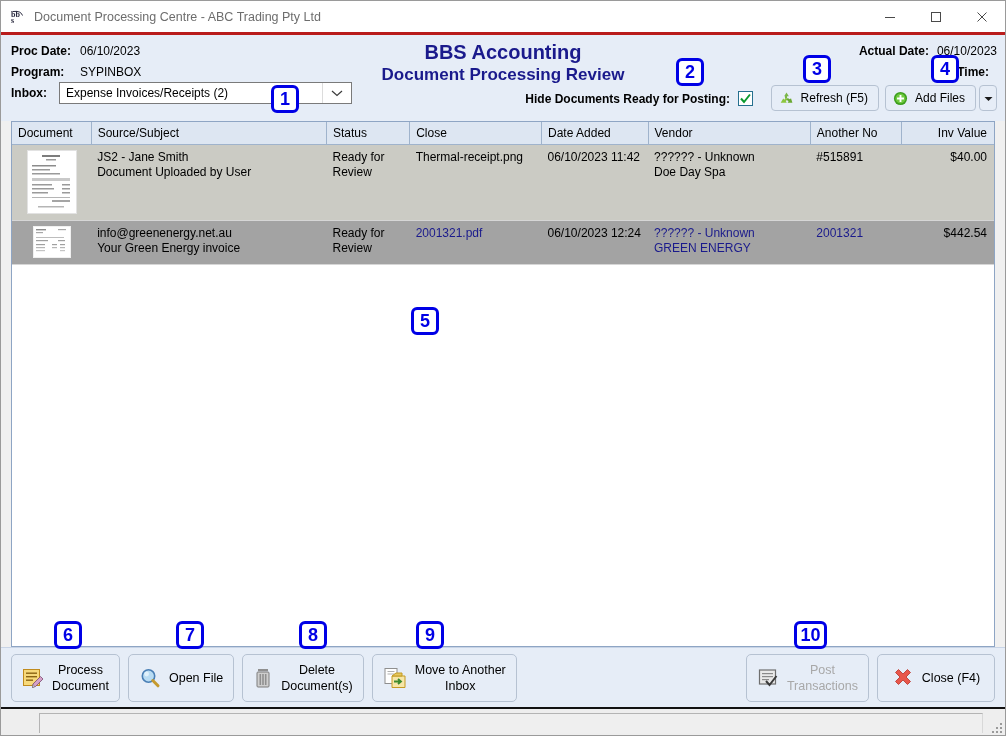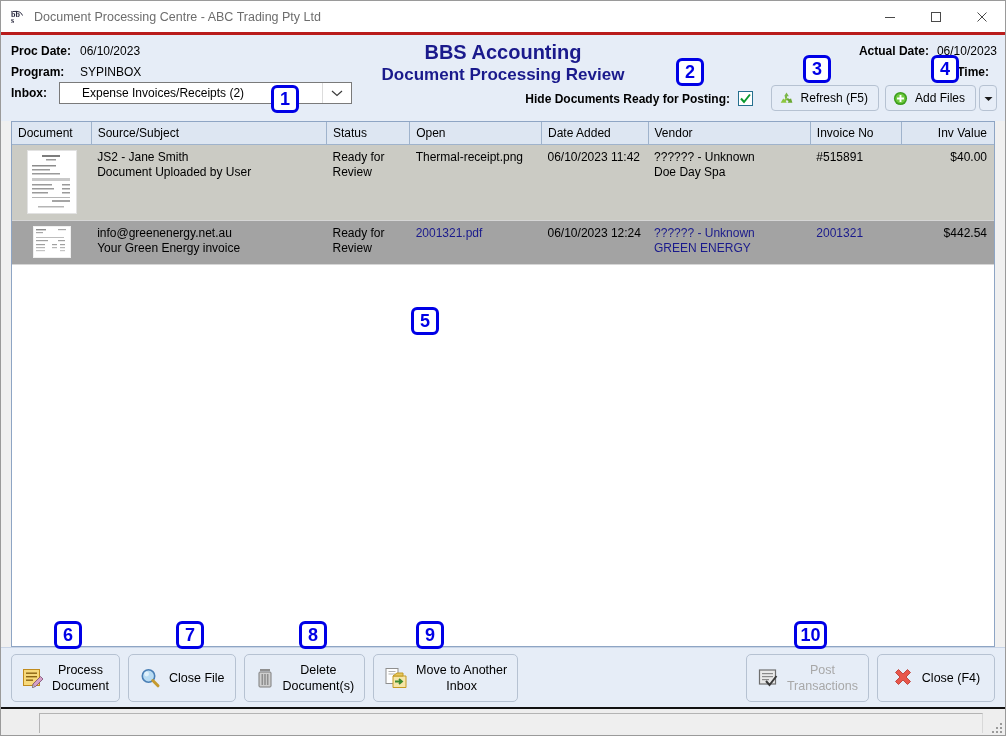--- a/index.html
+++ b/index.html
@@ -112,21 +112,21 @@
     width: 293px;
     height: 22px;
     box-sizing: border-box;
     border: 1px solid #7a7a7a;
     background: #ffffff;
     display: flex;
     align-items: center;
     position: relative;
   }
   .combo-text {
-    padding-left: 22px;
+    padding-left: 6px;
     font-size: 12px;
     color: #000;
     flex: 1 1 auto;
     white-space: nowrap;
     overflow: hidden;
   }
   .combo-arrow {
     width: 28px;
     height: 20px;
     display: flex;
@@ -497,24 +497,24 @@
         <col style="width:105px">
         <col style="width:160px">
         <col style="width:90px">
         <col style="width:91px">
       </colgroup>
       <thead>
         <tr>
           <th>Document</th>
           <th>Source/Subject</th>
           <th>Status</th>
-          <th>Open</th>
+          <th>Close</th>
           <th>Date Added</th>
           <th>Vendor</th>
-          <th>Invoice No</th>
+          <th>Another No</th>
           <th class="num">Inv Value</th>
         </tr>
       </thead>
       <tbody>
 
         <tr class="selected">
           <td>
             <div class="thumb">
               <svg width="46" height="60" viewBox="0 0 46 60">
                 <rect x="0" y="0" width="46" height="60" fill="#ffffff"></rect>
@@ -632,21 +632,21 @@
     </div>
 
     <div class="bbtn">
       <span class="bico">
         <svg width="22" height="22" viewBox="0 0 22 22">
           <circle cx="9.5" cy="9" r="6.2" fill="#b9dcf3" stroke="#4a7fb5" stroke-width="1.6"></circle>
           <circle cx="7.6" cy="7" r="2.4" fill="#e8f4fc" opacity="0.85"></circle>
           <path d="M13.8 13.5 L19 18.8" stroke="#c59a2e" stroke-width="3" stroke-linecap="round"></path>
         </svg>
       </span>
-      <span>Close File</span>
+      <span>Open File</span>
     </div>
 
     <div class="bbtn">
       <span class="bico">
         <svg width="20" height="22" viewBox="0 0 20 22">
           <rect x="5" y="2" width="10" height="2.2" fill="#8f8f8f"></rect>
           <rect x="4" y="5" width="12" height="15" rx="1" fill="#cfcfcf" stroke="#7d7d7d" stroke-width="1"></rect>
           <rect x="6.5" y="7" width="1.6" height="11" fill="#8f8f8f"></rect>
           <rect x="9.2" y="7" width="1.6" height="11" fill="#8f8f8f"></rect>
           <rect x="11.9" y="7" width="1.6" height="11" fill="#8f8f8f"></rect>

